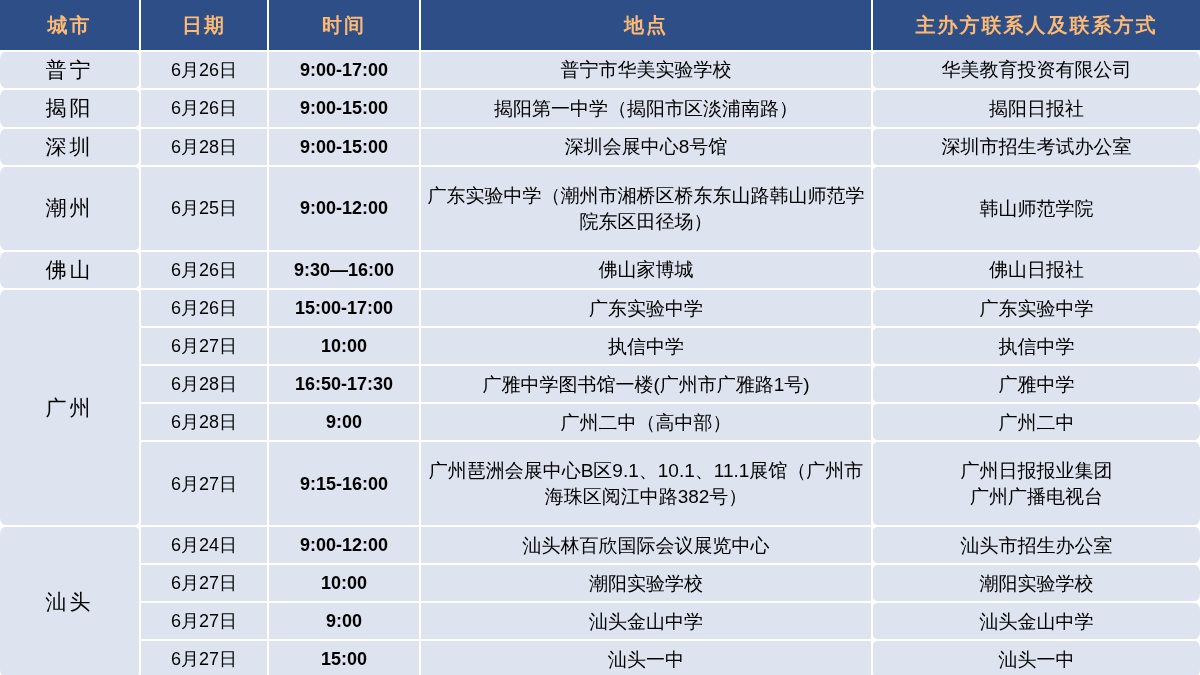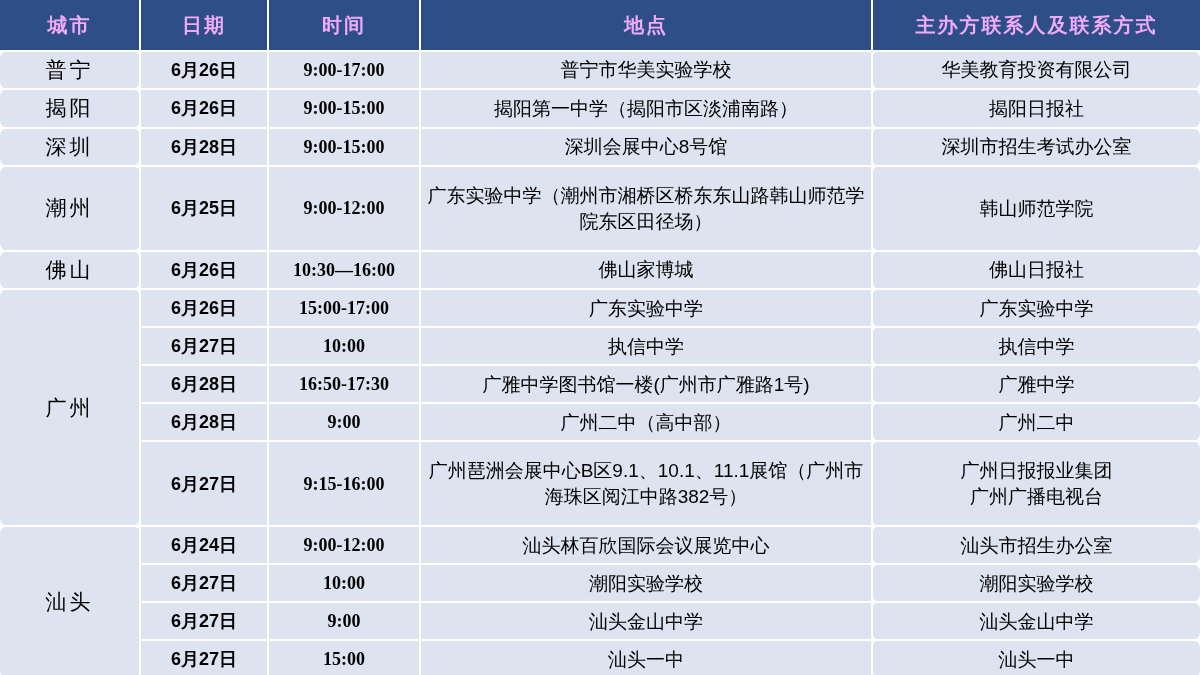--- a/index.html
+++ b/index.html
@@ -26,21 +26,21 @@
     border: none;
   }
   table.schedule col.c-city   { width: 140px; }
   table.schedule col.c-date   { width: 128px; }
   table.schedule col.c-time   { width: 152px; }
   table.schedule col.c-place  { width: 452px; }
   table.schedule col.c-org    { width: 328px; }
 
   thead th {
     background: #2d4e86;
-    color: #f0abfc;
+    color: #fdba74;
     font-size: 20px;
     font-weight: bold;
     height: 50px;
     border-right: 2px solid #ffffff;
     border-bottom: 2px solid #ffffff;
     text-align: center;
     letter-spacing: 2px;
     padding: 0 4px;
   }
   thead th:last-child { border-right: none; }
@@ -57,26 +57,25 @@
   }
   tbody td:last-child { border-right: none; }
 
   td.city {
     font-size: 21px;
     letter-spacing: 3px;
     border-radius: 8px;
   }
   td.date {
     font-size: 18px;
-    font-weight: bold;
+    font-weight: normal;
   }
   td.time {
     font-size: 18px;
     font-weight: bold;
-    font-family: Liberation Serif, serif;
   }
   td.place {
     font-size: 19px;
   }
   td.org {
     font-size: 19px;
     border-radius: 8px;
   }
   .row-h1 { height: 38px; }
   .row-h2 { height: 85px; }
@@ -133,21 +132,21 @@
         <td class="city">潮州</td>
         <td class="date">6月25日</td>
         <td class="time">9:00-12:00</td>
         <td class="place">广东实验中学（潮州市湘桥区桥东东山路韩山师范学院东区田径场）</td>
         <td class="org">韩山师范学院</td>
       </tr>
 
       <tr class="row-h1">
         <td class="city">佛山</td>
         <td class="date">6月26日</td>
-        <td class="time">10:30—16:00</td>
+        <td class="time">9:30—16:00</td>
         <td class="place">佛山家博城</td>
         <td class="org">佛山日报社</td>
       </tr>
 
       <tr class="row-h1">
         <td class="city" rowspan="5">广州</td>
         <td class="date">6月26日</td>
         <td class="time">15:00-17:00</td>
         <td class="place">广东实验中学</td>
         <td class="org">广东实验中学</td>

